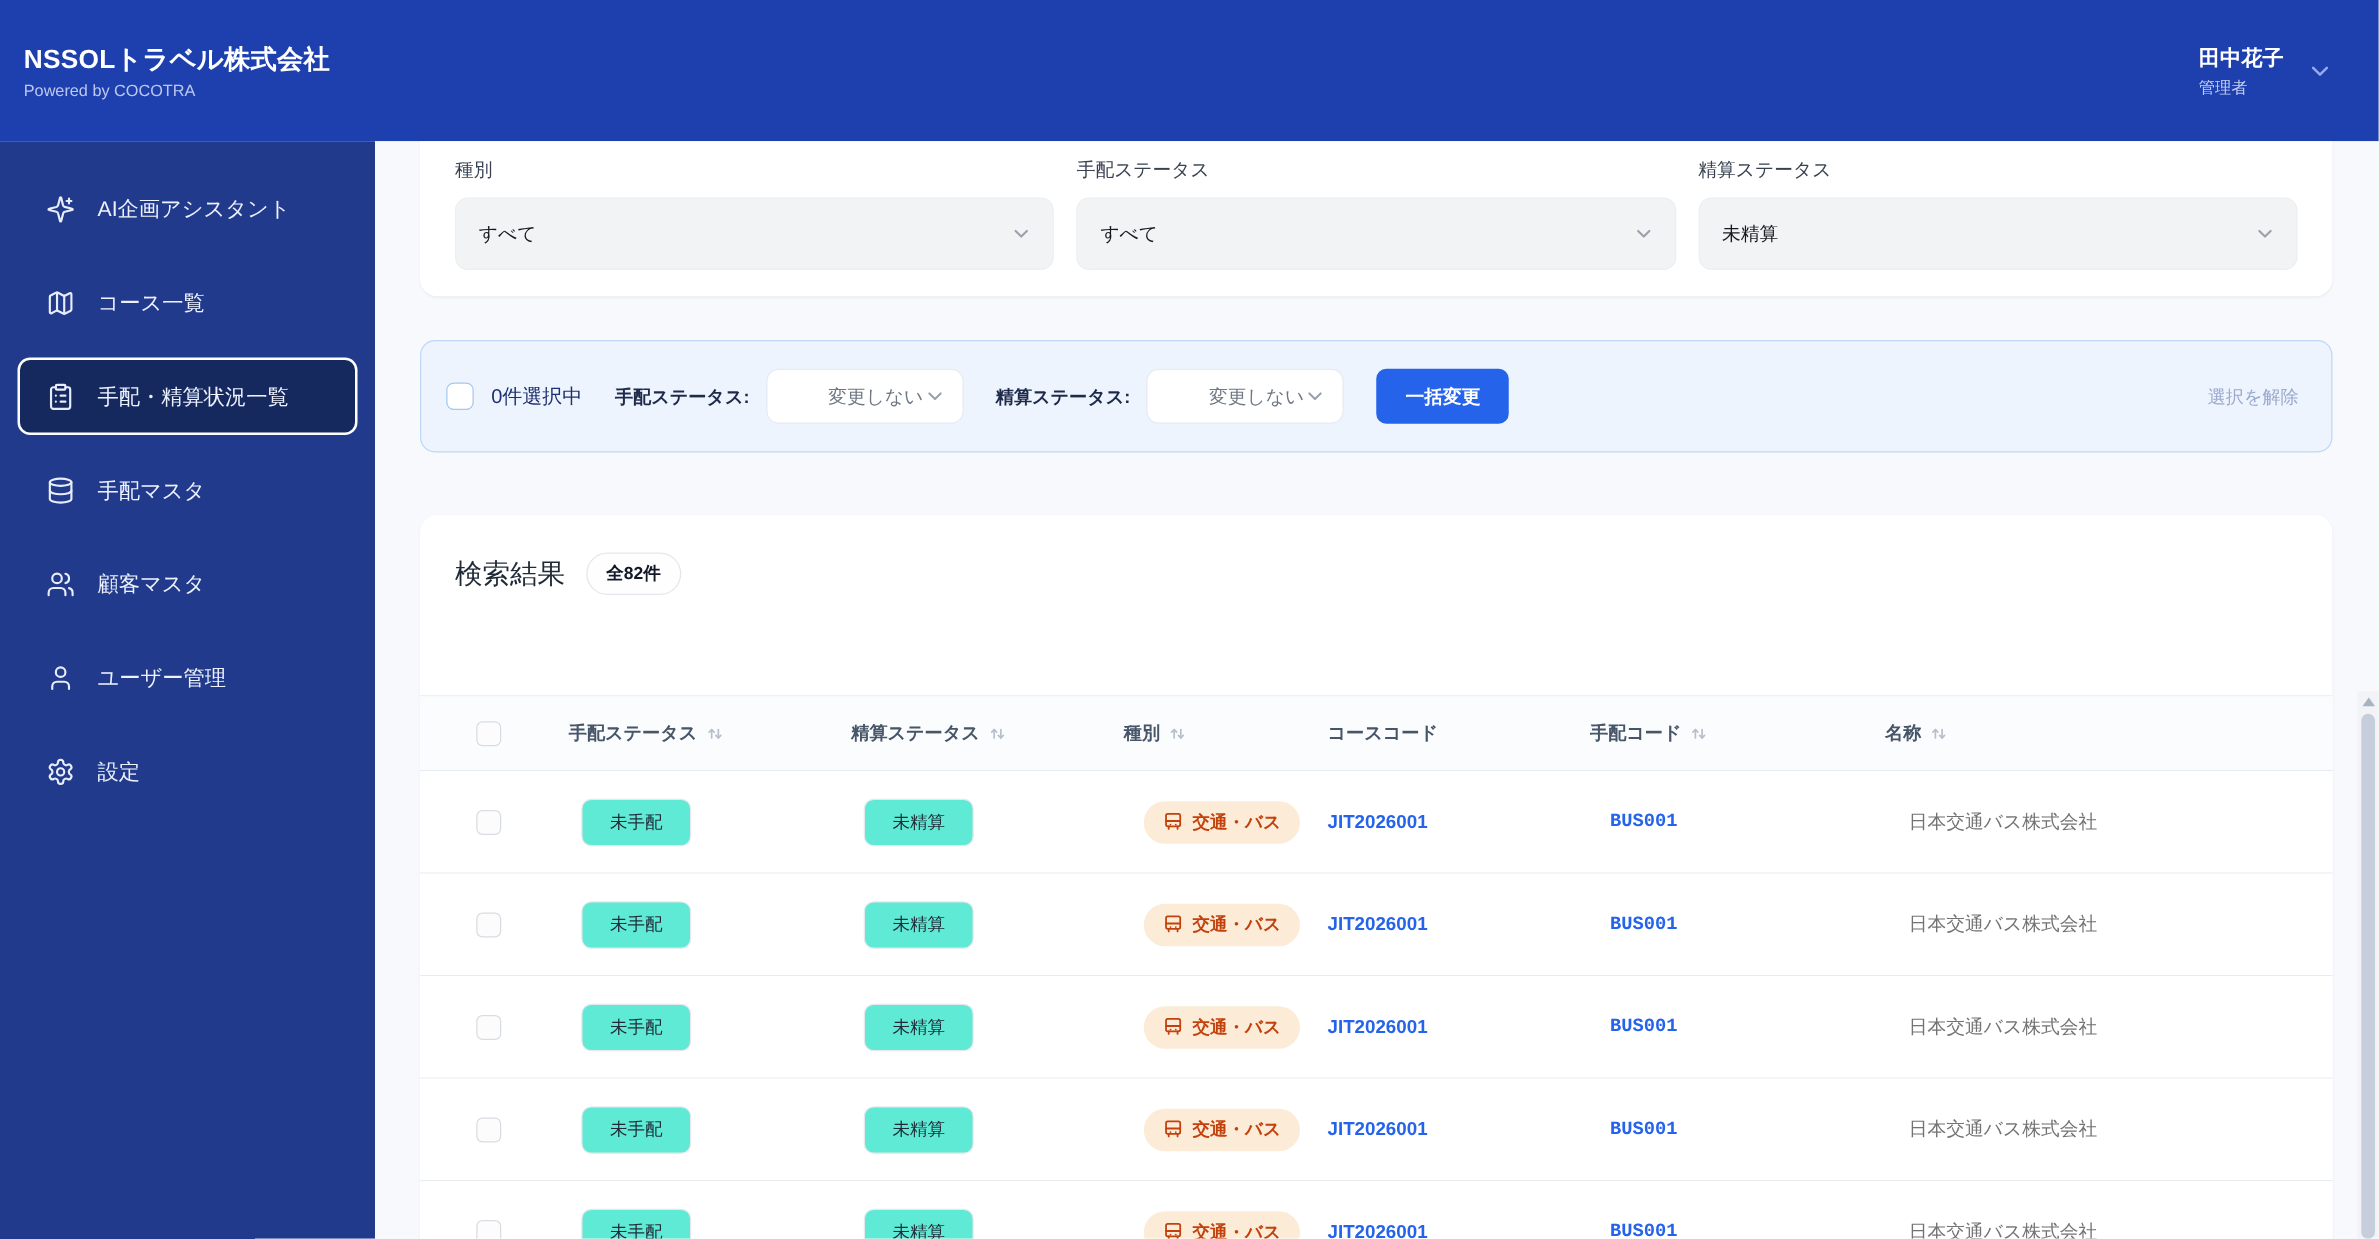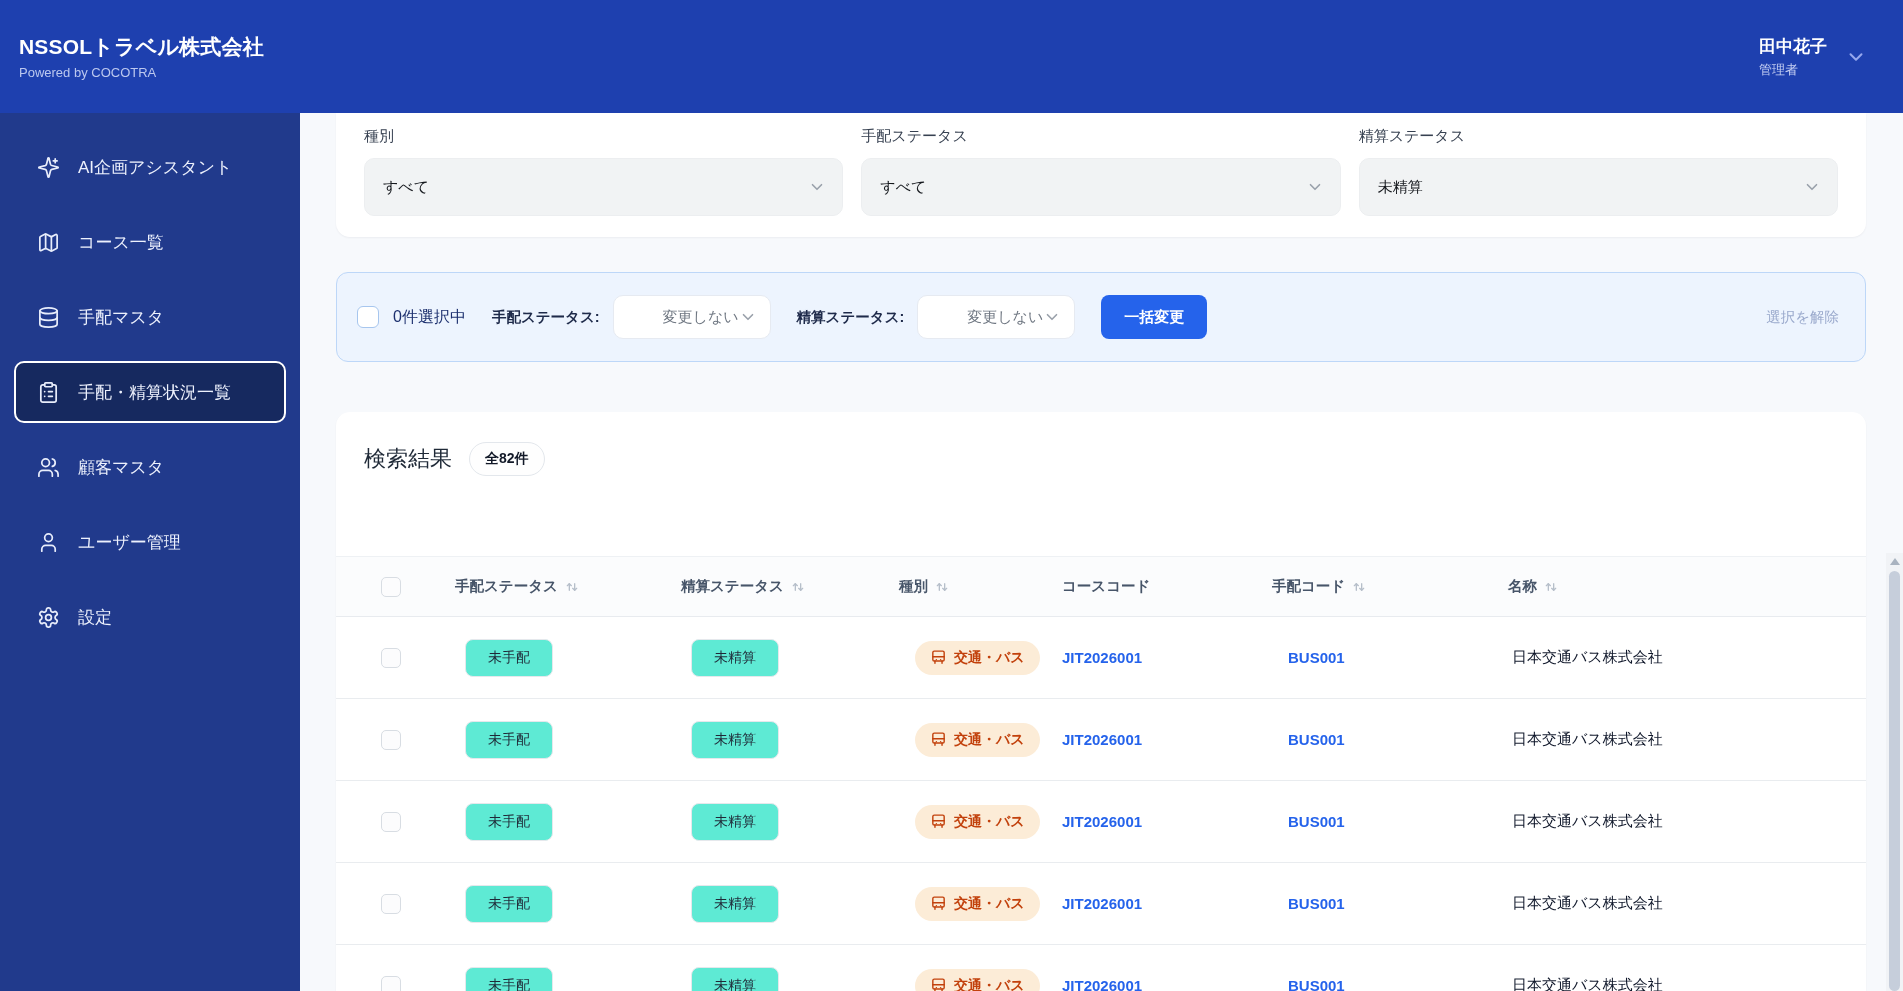--- a/index.html
+++ b/index.html
@@ -78,36 +78,36 @@
   .table { margin-top:80px; }
   .thead { display:flex; align-items:center; height:61px; background:#fbfcfd;
            border-top:1px solid #eef1f4; border-bottom:1px solid #e8ebef; }
   .trow { display:flex; align-items:center; height:82px; border-bottom:1px solid #e9ecef; background:#ffffff; }
   .cell { display:flex; align-items:center; }
   .cell-check { width:119px; padding-left:45px; }
   .col-arrange { width:226px; }
   .col-settle { width:218px; }
   .col-type { width:163px; }
   .col-course { width:210px; }
-  .col-code { width:236px; }
+  .col-code { width:236px;font-family:Liberation Mono, monospace; }
   .col-name { flex:1; }
   .th-label { font-size:14.5px; font-weight:bold; color:#475569; white-space:nowrap; }
   .sort { width:16px; height:16px; margin-left:6px; color:#b6bfca; display:inline-flex; cursor:pointer; }
   .sort svg { width:16px; height:16px; }
   .row-check { border-color:#d8dde3; background:#fcfcfd; border-radius:5px; width:20px; height:20px; }
   .status-badge { margin-left:10px; background:#5eead4; border:1px solid #e5e8ec; border-radius:8px;
                   padding:9px 22px; font-size:14px; color:#1f2937; white-space:nowrap; }
   .type-badge { margin-left:16px; background:#fcecd7; color:#c2410c; border-radius:9999px;
                 padding:8px 15px; font-size:14px; font-weight:bold; display:inline-flex;
                 align-items:center; gap:7px; white-space:nowrap; }
   .bus-ic { width:17px; height:17px; display:inline-flex; }
   .bus-ic svg { width:17px; height:17px; }
   .link { color:#2563eb; font-size:15px; font-weight:bold; cursor:pointer; white-space:nowrap; }
   .col-code .link { margin-left:16px; }
-  .name-text { font-size:15px; color:#0f172a; margin-left:4px; white-space:nowrap; }
+  .name-text { font-size:15px; color:#737373; margin-left:19px; white-space:nowrap; }
 
   
   .vscroll { position:absolute; right:0; top:553px; width:17px; height:438px; background:#f1f3f6; }
   .vscroll-arrow { width:0; height:0; margin:5px auto 3px; border-left:5px solid transparent;
                    border-right:5px solid transparent; border-bottom:7px solid #a9b3c0; cursor:pointer; }
   .vscroll-thumb { position:absolute; left:3px; right:3px; top:18px; bottom:0;
                    background:#c6cedb; border-radius:7px; cursor:pointer; }
 </style>
 </head>
 <body>
@@ -149,42 +149,42 @@
         <div class="nav-item">
           <span class="nav-icon">
             <svg viewBox="0 0 24 24" fill="none" stroke="currentColor" stroke-width="1.8" stroke-linecap="round" stroke-linejoin="round">
               <path d="M14.1 5.6a2 2 0 0 0 1.8 0l3.7-1.9A1 1 0 0 1 21 4.6v12.8a1 1 0 0 1-.6.9l-4.5 2.3a2 2 0 0 1-1.8 0l-4.2-2.1a2 2 0 0 0-1.8 0l-3.7 1.9A1 1 0 0 1 3 19.4V6.6a1 1 0 0 1 .6-.9l4.5-2.3a2 2 0 0 1 1.8 0z"></path>
               <path d="M15 5.8v15"></path>
               <path d="M9 3.2v15"></path>
             </svg>
           </span>
           <span class="nav-label">コース一覧</span>
         </div>
-        <div class="nav-item">
-          <span class="nav-icon">
-            <svg viewBox="0 0 24 24" fill="none" stroke="currentColor" stroke-width="1.8" stroke-linecap="round" stroke-linejoin="round">
-              <ellipse cx="12" cy="5" rx="9" ry="3"></ellipse>
-              <path d="M3 5v14a9 3 0 0 0 18 0V5"></path>
-              <path d="M3 12a9 3 0 0 0 18 0"></path>
-            </svg>
-          </span>
-          <span class="nav-label">手配マスタ</span>
-        </div>
         <div class="nav-item active">
           <span class="nav-icon">
             <svg viewBox="0 0 24 24" fill="none" stroke="currentColor" stroke-width="1.8" stroke-linecap="round" stroke-linejoin="round">
               <rect x="8" y="2" width="8" height="4" rx="1"></rect>
               <path d="M16 4h2a2 2 0 0 1 2 2v14a2 2 0 0 1-2 2H6a2 2 0 0 1-2-2V6a2 2 0 0 1 2-2h2"></path>
               <path d="M12 11h4"></path>
               <path d="M12 16h4"></path>
               <path d="M8 11h.01"></path>
               <path d="M8 16h.01"></path>
             </svg>
           </span>
           <span class="nav-label">手配・精算状況一覧</span>
+        </div>
+        <div class="nav-item">
+          <span class="nav-icon">
+            <svg viewBox="0 0 24 24" fill="none" stroke="currentColor" stroke-width="1.8" stroke-linecap="round" stroke-linejoin="round">
+              <ellipse cx="12" cy="5" rx="9" ry="3"></ellipse>
+              <path d="M3 5v14a9 3 0 0 0 18 0V5"></path>
+              <path d="M3 12a9 3 0 0 0 18 0"></path>
+            </svg>
+          </span>
+          <span class="nav-label">手配マスタ</span>
         </div>
         <div class="nav-item">
           <span class="nav-icon">
             <svg viewBox="0 0 24 24" fill="none" stroke="currentColor" stroke-width="1.8" stroke-linecap="round" stroke-linejoin="round">
               <path d="M16 21v-2a4 4 0 0 0-4-4H6a4 4 0 0 0-4 4v2"></path>
               <circle cx="9" cy="7" r="4"></circle>
               <path d="M22 21v-2a4 4 0 0 0-3-3.87"></path>
               <path d="M16 3.13a4 4 0 0 1 0 7.75"></path>
             </svg>
           </span>

